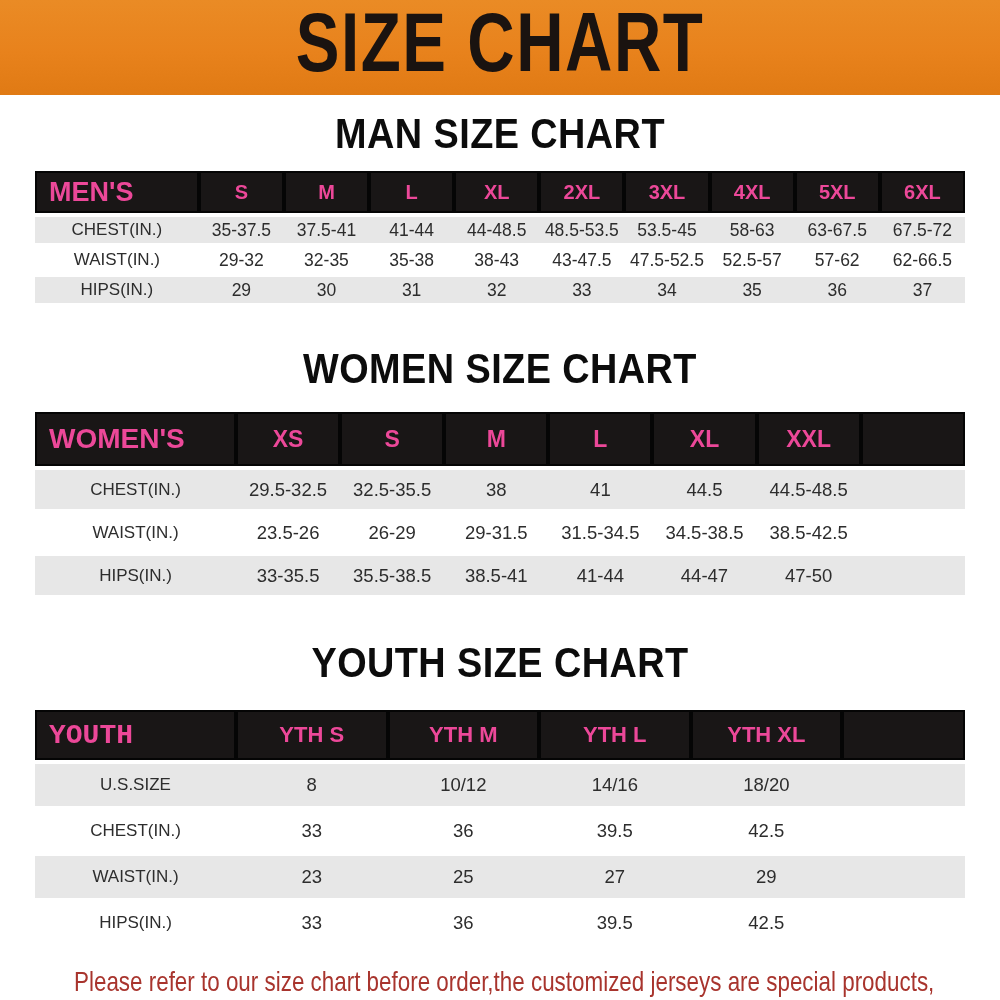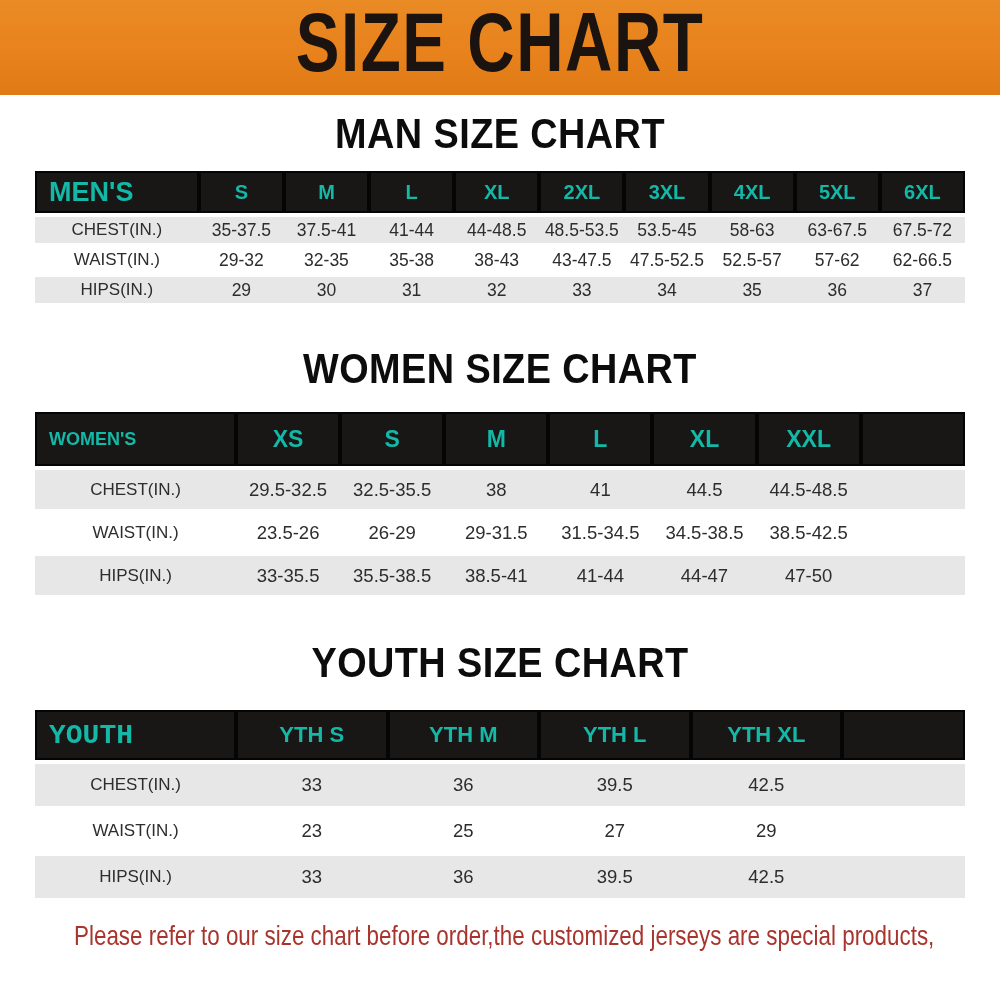--- a/index.html
+++ b/index.html
@@ -51,21 +51,21 @@
   
   table.tbl {
     width: 930px;
     margin: 0 auto;
     border-collapse: separate;
     border-spacing: 0;
     table-layout: fixed;
   }
   .tbl thead th {
     background: #191616;
-    color: #14b8a6;
+    color: #ec4899;
     font-weight: 700;
     text-align: center;
     border-bottom: 4px solid #ffffff;
     box-shadow: inset 0 0 0 2px #050505;
     white-space: nowrap;
   }
   .tbl thead th.label {
     text-align: left;
     padding-left: 14px;
   }
@@ -80,21 +80,21 @@
   .tbl tbody td.label { font-size: 17px; }
 
   
   .tbl-men thead th { height: 40px; font-size: 20px; }
   .tbl-men thead th.label { font-size: 27px; width: 16%; }
   .tbl-men tbody td { height: 24px; font-size: 17.5px; }
   .tbl-men tbody td.label { width: 16%; }
 
   
   .tbl-women thead th { height: 52px; font-size: 23px; }
-  .tbl-women thead th.label { font-size: 18px; width: 20%; margin-top: 44px; }
+  .tbl-women thead th.label { font-size: 28px; width: 20%; margin-top: 44px; }
   .tbl-women tbody td { height: 37px; font-size: 18.5px; }
   .tbl-women tbody td.label { width: 20%; }
   .tbl-women .filler { width: 11%; }
 
   
   .tbl-youth thead th { height: 48px; font-size: 22px; }
   .tbl-youth thead th.label { font-size: 28px; width: 20%; font-family: Liberation Mono, monospace; }
   .tbl-youth tbody td { height: 40px; font-size: 18.5px; }
   .tbl-youth tbody td.label { width: 20%; }
   .tbl-youth .filler { width: 13%; }
@@ -238,20 +238,28 @@
           <th class="label">YOUTH</th>
           <th class="">YTH S</th>
           <th class="">YTH M</th>
           <th class="">YTH L</th>
           <th class="">YTH XL</th>
           <th class="filler"></th>
         </tr>
       </thead>
       <tbody>
         <tr>
+          <td class="label">U.S.SIZE</td>
+          <td>8</td>
+          <td>10/12</td>
+          <td>14/16</td>
+          <td>18/20</td>
+          <td class="filler"></td>
+        </tr>
+        <tr>
           <td class="label">CHEST(IN.)</td>
           <td>33</td>
           <td>36</td>
           <td>39.5</td>
           <td>42.5</td>
           <td class="filler"></td>
         </tr>
         <tr>
           <td class="label">WAIST(IN.)</td>
           <td>23</td>

